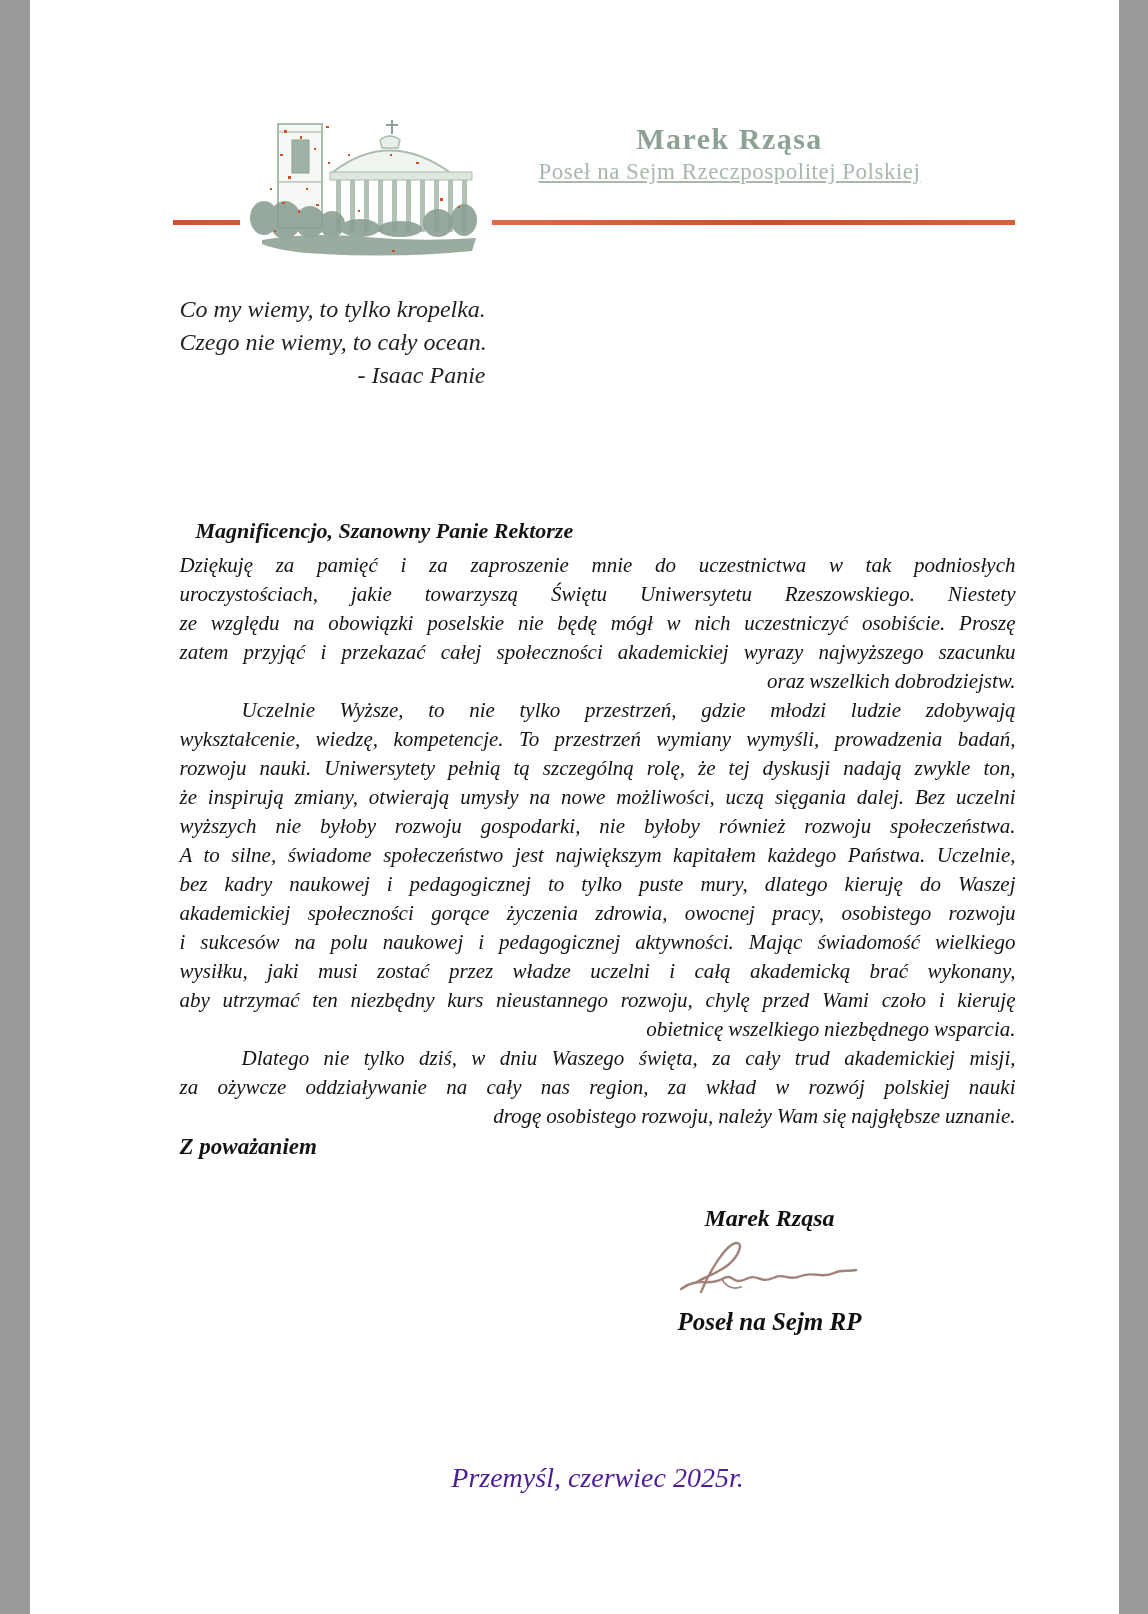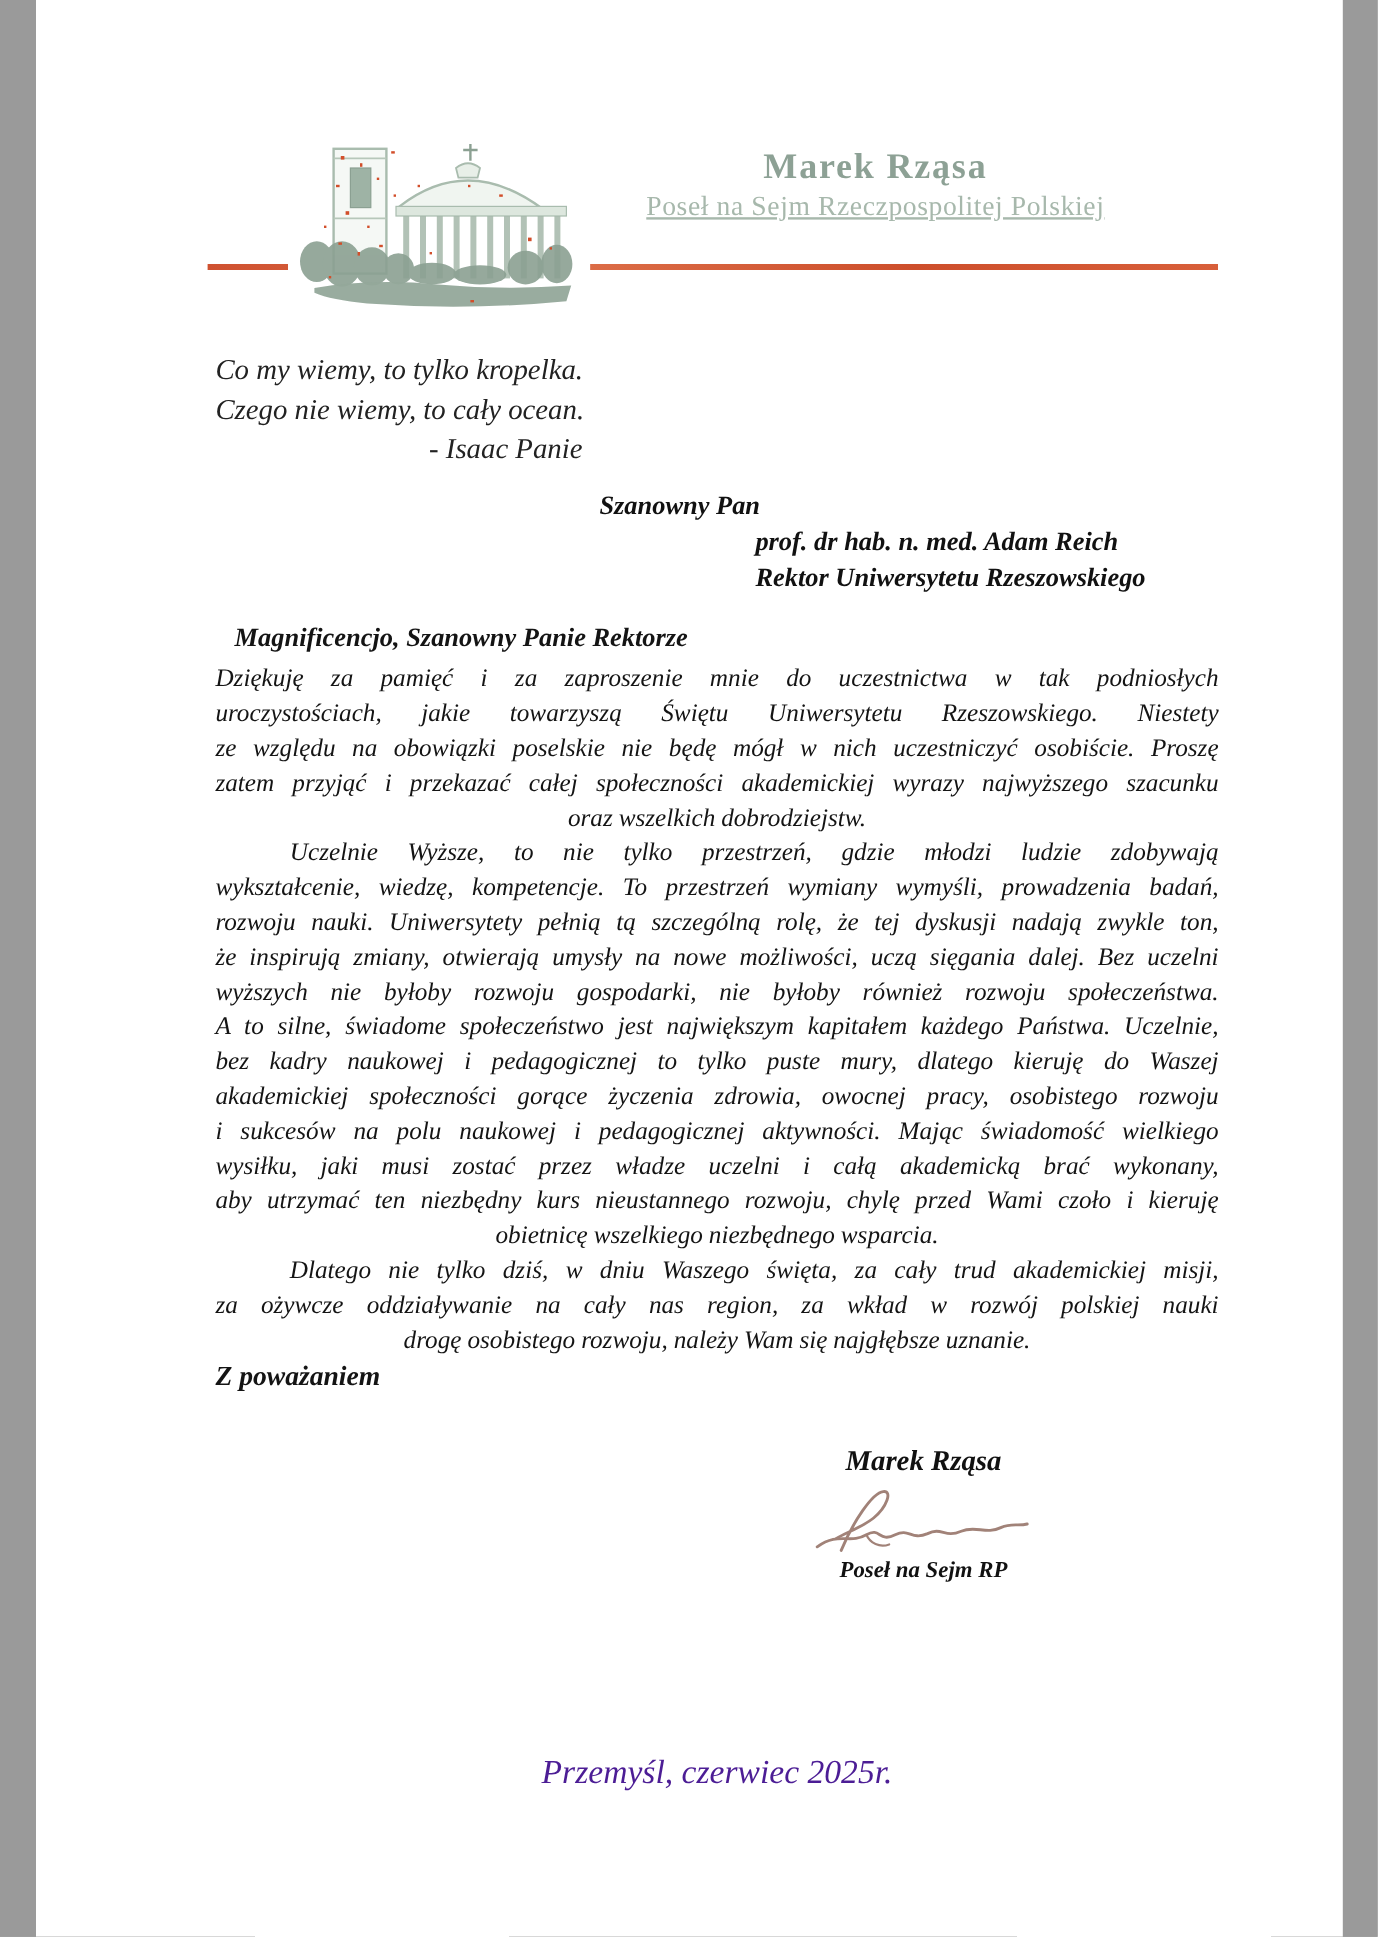--- a/index.html
+++ b/index.html
@@ -39,31 +39,31 @@
   }
   .a-sub{margin-left:130px;}
   
   #body{
     position:absolute;left:150px;top:518px;width:836px;
     font-style:italic;color:#141414;
   }
   .greeting{font-weight:bold;font-size:22px;padding-left:16px;margin-bottom:7px;}
   .bline{font-size:21px;line-height:29px;word-spacing:-0.3px;}
   .bline.just{text-align:justify;text-align-last:justify;}
-  .bline.last{text-align:center;}
+  .bline.last{text-align:right;}
   .bline.indent{text-indent:62px;}
   .closing{font-weight:bold;font-size:23px;margin-top:3px;}
   
   #sig{
     position:absolute;left:570px;top:1205px;width:340px;text-align:center;
     font-style:italic;font-weight:bold;color:#111;
   }
   .sig-name{font-size:24px;}
   .sig-svg{margin:6px auto 0;display:block;}
-  .sig-title{font-size:19px;margin-top:2px;}
+  .sig-title{font-size:25px;margin-top:12px;}
   
   #dateline{
     position:absolute;left:150px;top:1462px;width:836px;text-align:center;
     font-style:italic;font-size:28px;color:#4c1d95;
   }
 </style>
 </head>
 <body>
 
 <div id="page">
@@ -139,25 +139,20 @@
     <div class="h-name">Marek Rząsa</div>
     <div class="h-sub">Poseł na Sejm Rzeczpospolitej Polskiej</div>
   </div>
 
   <div id="quote">
     <div>Co my wiemy, to tylko kropelka.</div>
     <div>Czego nie wiemy, to cały ocean.</div>
     <div class="q-attr">- Isaac Panie</div>
   </div>
 
-  <div id="addressee">
-    <div>Szanowny Pan</div>
-    <div class="a-sub">prof. dr hab. n. med. Adam Reich</div>
-    <div class="a-sub">Rektor Uniwersytetu Rzeszowskiego</div>
-  </div>
 
   <div id="body">
     <div class="greeting">Magnificencjo, Szanowny Panie Rektorze</div>
     <div id="body-paragraphs">
         <div class="bline just">Dziękuję za pamięć i za zaproszenie mnie do uczestnictwa w tak podniosłych</div>
         <div class="bline just">uroczystościach, jakie towarzyszą Świętu Uniwersytetu Rzeszowskiego. Niestety</div>
         <div class="bline just">ze względu na obowiązki poselskie nie będę mógł w nich uczestniczyć osobiście. Proszę</div>
         <div class="bline just">zatem przyjąć i przekazać całej społeczności akademickiej wyrazy najwyższego szacunku</div>
         <div class="bline last">oraz wszelkich dobrodziejstw.</div>
         <div class="bline just indent">Uczelnie Wyższe, to nie tylko przestrzeń, gdzie młodzi ludzie zdobywają</div>

